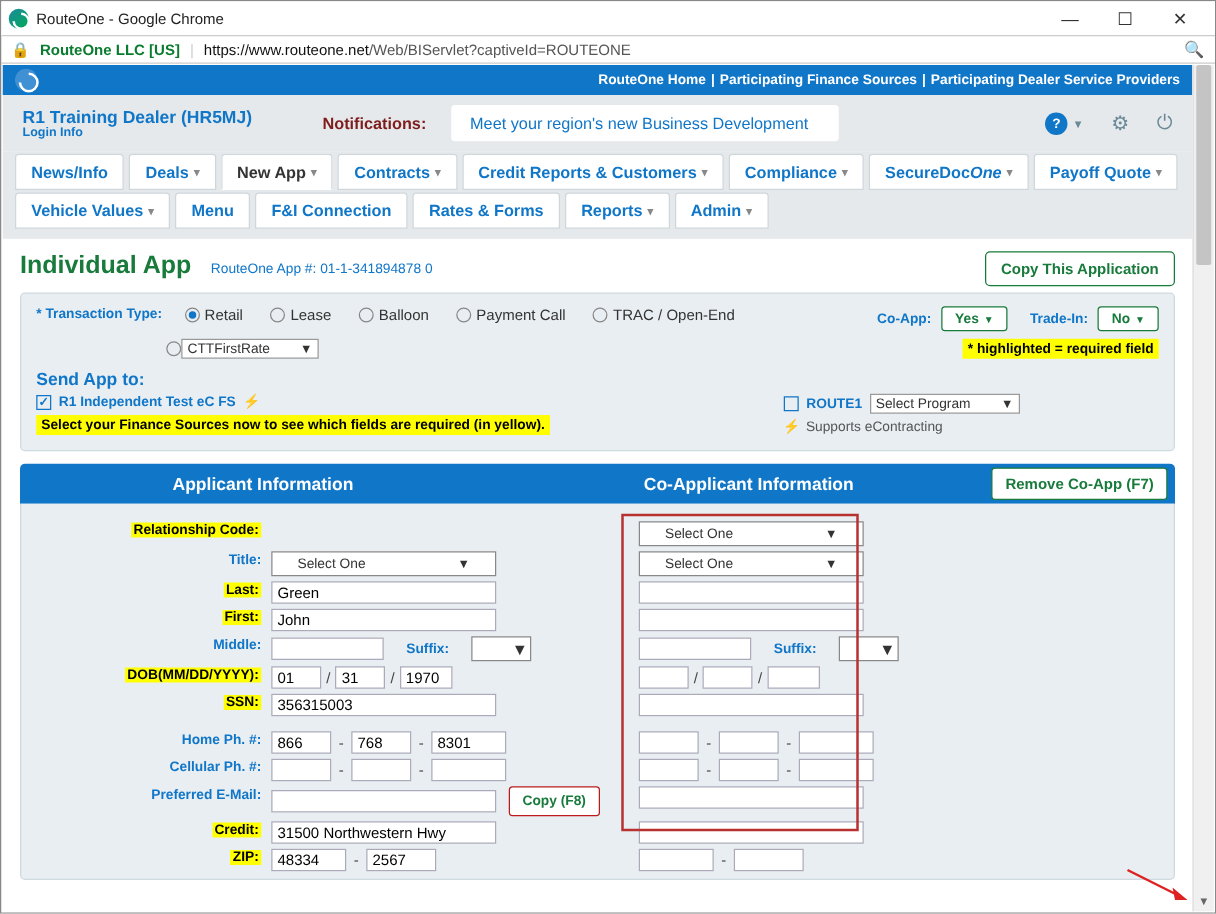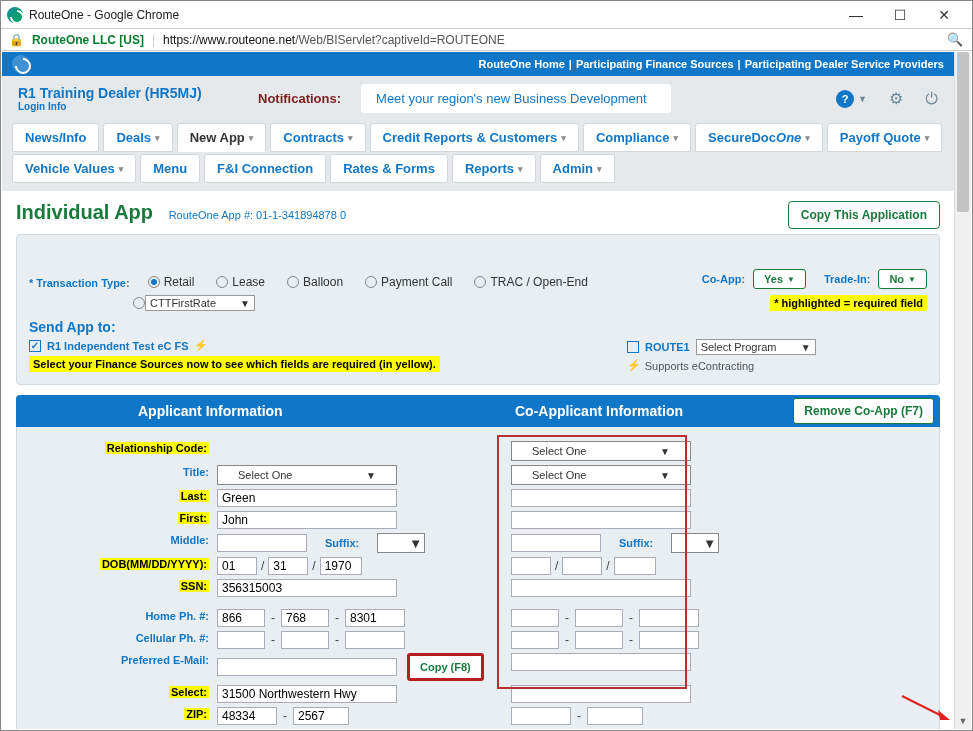--- a/index.html
+++ b/index.html
@@ -35,21 +35,21 @@
   .nav{background:#e5e9eb; padding:0 8px 8px 8px;}
   .navrow{display:flex; flex-wrap:wrap;}
   .tab{background:#fff; border:1px solid #d0d7db; border-radius:3px 3px 0 0; margin:2px 2px 0 2px; padding:6px 12px; font-size:13px; font-weight:700; color:#1076c8; display:flex; align-items:center; gap:4px; cursor:pointer;}
   .tab.active{color:#333; border-bottom:1px solid #fff; position:relative; z-index:2;}
   .tab .caret{font-size:9px; color:#888;}
   .page{padding:10px 14px;}
   .page-title{color:#187a3b; font-weight:700; font-size:20px; display:inline-block;}
   .app-num{color:#1076c8; font-size:11px; margin-left:12px;}
   .copy-btn{float:right; border:1px solid #187a3b; color:#187a3b; background:#fff; border-radius:4px; padding:6px 12px; font-weight:700; font-size:12px; cursor:pointer;}
   .panel{clear:both; background:#e9eef2; border:1px solid #cfd9e0; border-radius:4px; margin-top:10px; padding:10px 12px; font-size:12px;}
-  .trans-row{display:flex; align-items:flex-end; gap:18px; flex-wrap:wrap;margin-top:24px;}
+  .trans-row{display:flex; align-items:flex-start; gap:18px; flex-wrap:wrap;}
   .trans-label{color:#1076c8; font-weight:700; font-size:11px;}
   .radio-opt{display:flex; align-items:center; gap:4px; color:#333; font-size:12px;}
   .radio{width:12px;height:12px;border:1px solid #888;border-radius:50%;display:inline-flex;align-items:center;justify-content:center;}
   .radio.checked::after{content:"";width:6px;height:6px;background:#1076c8;border-radius:50%;}
   .coapp-block{margin-left:auto; display:flex; align-items:center; gap:8px; font-size:11px;}
   .btn-sm{border:1px solid #187a3b;color:#187a3b;background:#fff;border-radius:3px;padding:3px 10px;font-weight:700;font-size:11px;display:inline-flex;align-items:center;gap:4px;cursor:pointer;}
   .btn-sm .caret{font-size:8px;color:#187a3b;}
   .trans-row2{display:flex; align-items:center; margin-top:6px;}
   .select-look{background:#fff;border:1px solid #999;padding:1px 4px;font-size:11px;display:inline-flex;align-items:center;gap:6px;min-width:110px;justify-content:space-between;}
   .select-look .arrow{font-size:10px;}
@@ -80,21 +80,21 @@
   .dob-row{display:flex;align-items:center;gap:4px;}
   .dob-row .inp{width:40px;}
   .dob-row .yr{width:42px;}
   .ph-row{display:flex;align-items:center;gap:4px;}
   .ph-row .inp{width:48px;}
   .coapp-box{position:absolute; top:8px; left:480px; width:190px; height:254px; border:2px solid #b83030; pointer-events:none;}
   .scrollbar{position:absolute; top:51px; right:1px; bottom:1px; width:17px; background:#f0f0f0; border-left:1px solid #ddd;}
   .thumb{position:absolute; top:0; left:2px; right:2px; height:160px; background:#c4c4c4; border-radius:2px;}
   .sb-arrow{position:absolute; left:0; right:0; height:16px; display:flex; align-items:center; justify-content:center; font-size:9px; color:#666;}
   .sb-up{top:0;} .sb-down{bottom:0;}
-  .copy-f8{border:3px solid #b91c1c;color:#187a3b;background:#fff;border-radius:3px;padding:5px 10px;font-weight:700;font-size:11px;cursor:pointer; position:relative;}
+  .copy-f8{border:1px solid #b91c1c;color:#187a3b;background:#fff;border-radius:3px;padding:5px 10px;font-weight:700;font-size:11px;cursor:pointer; position:relative;}
   .red-arrow{position:absolute; right:22px; bottom:8px; width:50px; height:30px; pointer-events:none;}
   .slash{font-size:12px;color:#444;}
   .dash{font-size:12px;color:#444; padding:0 2px;}
   .co-col{padding-left:14px;}
 </style>
 </head>
 <body>
 
 <div class="window">
 
@@ -395,21 +395,21 @@
             <input class="inp" style="width: 60px;">
           </div>
 
           <div class="lbl"><span>Preferred E-Mail:</span></div>
           <div class="cell" style="display:flex;gap:10px;align-items:center">
             <input class="inp" style="">
             <button class="copy-f8">Copy (F8)</button>
           </div>
           <div class="cell co-col"><input class="inp" style=""></div>
 
-          <div class="lbl"><span class="req">Select:</span></div>
+          <div class="lbl"><span class="req">Credit:</span></div>
           <div class="cell"><input class="inp" value="31500 Northwestern Hwy" style=""></div>
           <div class="cell co-col"><input class="inp" style=""></div>
 
           <div class="lbl"><span class="req">ZIP:</span></div>
           <div class="cell" style="display:flex;gap:4px;align-items:center">
             <input class="inp" style="width: 60px;" value="48334">
               <span class="dash">-</span>
             <input class="inp" style="width: 56px;" value="2567">
           </div>
           <div class="cell co-col" style="display:flex;gap:4px;align-items:center">

